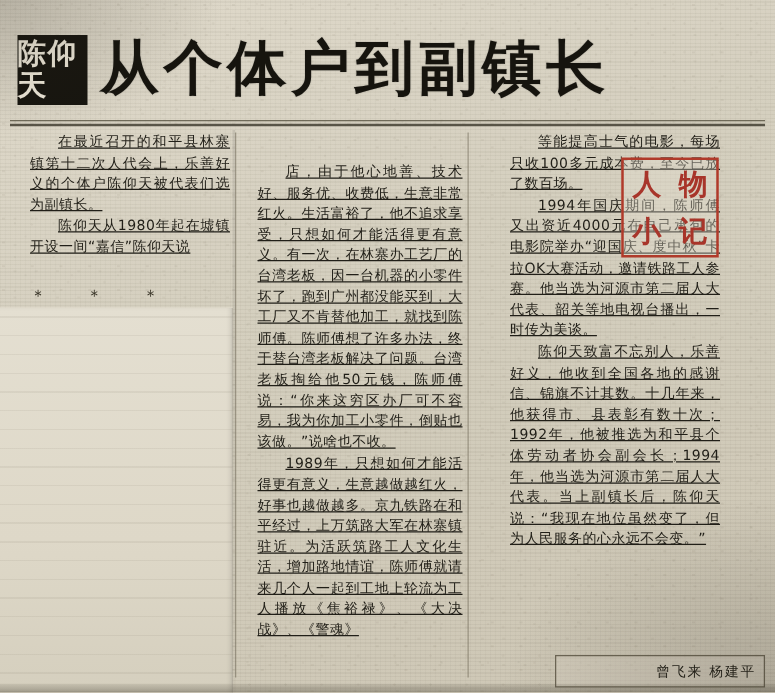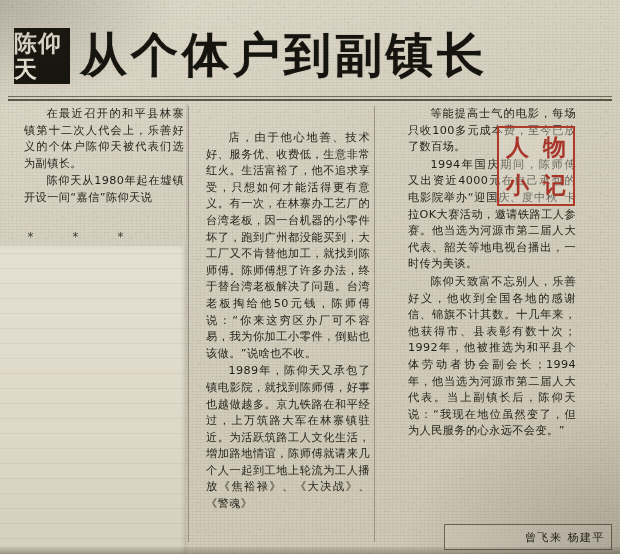--- a/index.html
+++ b/index.html
@@ -134,20 +134,21 @@
     font-size: 11.2px;
     line-height: 16.6px;
     color: #211f18;
     text-align: justify;
     text-justify: inter-character;
     letter-spacing: 0.4px;
   }
   .col p {
     margin: 0 0 1px 0;
     text-indent: 2em;
+    text-decoration: underline;
   }
   .col.c1 { left: 14px; width: 160px; }
   .col.c2 { left: 196px; width: 164px; margin-top: 24px; }
   .col.c3 { left: 398px; width: 168px; }
   .vdiv {
     position: absolute;
     top: 0;
     width: 0;
     border-left: 1px solid #6d6655;
     opacity: 0.55;
@@ -274,21 +275,21 @@
   <div class="vdiv v2"></div>
   <div class="fold"></div>
 
   <div class="cols">
     <div class="col c1">
       <p>在最近召开的和平县林寨镇第十二次人代会上，乐善好义的个体户陈仰天被代表们选为副镇长。</p>
       <p>陈仰天从1980年起在墟镇开设一间“嘉信”陈仰天说</p>
     </div>
     <div class="col c2">
       <p>店，由于他心地善、技术好、服务优、收费低，生意非常红火。生活富裕了，他不追求享受，只想如何才能活得更有意义。有一次，在林寨办工艺厂的台湾老板，因一台机器的小零件坏了，跑到广州都没能买到，大工厂又不肯替他加工，就找到陈师傅。陈师傅想了许多办法，终于替台湾老板解决了问题。台湾老板掏给他50元钱，陈师傅说：“你来这穷区办厂可不容易，我为你加工小零件，倒贴也该做。”说啥也不收。</p>
-      <p>1989年，陈仰天又承包了镇电影院，就找到陈师傅，好事也越做越多。京九铁路在和平经过，上万筑路大军在林寨镇驻近。为活跃筑路工人文化生活，增加路地情谊，陈师傅就请来几个人一起到工地上轮流为工人播放《焦裕禄》、《大决战》、《警魂》</p>
+      <p>1989年，只想如何才能活得更有意义，生意越做越红火，好事也越做越多。京九铁路在和平经过，上万筑路大军在林寨镇驻近。为活跃筑路工人文化生活，增加路地情谊，陈师傅就请来几个人一起到工地上轮流为工人播放《焦裕禄》、《大决战》、《警魂》</p>
     </div>
     <div class="col c3">
       <p>等能提高士气的电影，每场只收100多元成本费，至今已放了数百场。</p>
       <p>1994年国庆期间，陈师傅又出资近4000元在自己承包的电影院举办“迎国庆、度中秋”卡拉OK大赛活动，邀请铁路工人参赛。他当选为河源市第二届人大代表、韶关等地电视台播出，一时传为美谈。</p>
       <p>陈仰天致富不忘别人，乐善好义，他收到全国各地的感谢信、锦旗不计其数。十几年来，他获得市、县表彰有数十次；1992年，他被推选为和平县个体劳动者协会副会长；1994年，他当选为河源市第二届人大代表。当上副镇长后，陈仰天说：“我现在地位虽然变了，但为人民服务的心永远不会变。”</p>
     </div>
   </div>
 
   <div class="seal">
     <span>人</span>

